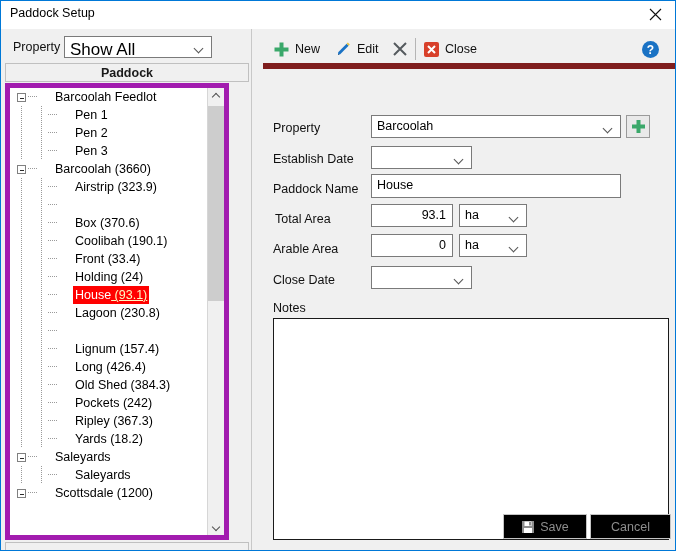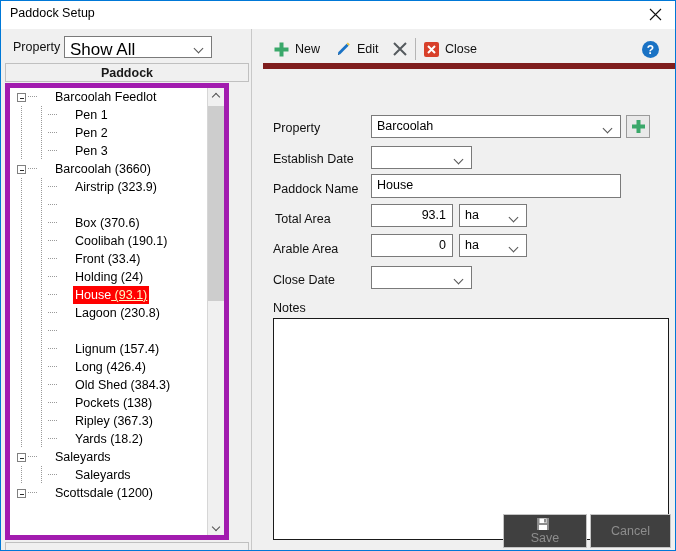--- a/index.html
+++ b/index.html
@@ -303,25 +303,25 @@
 
   #notes-label { left: 10px; top: 272px; }
   #notes-box {
     position: absolute; left: 10px; top: 289px;
     width: 396px; height: 222px;
     background: #ffffff; border: 1px solid #1a1a1a;
   }
 
   .dlg-btn {
     position: absolute; top: 485px;
-    height: 34px;
-    background: #404040;
+    height: 25px;
+    background: #000000;
     border: 1px solid #c4c4c4;
     display: flex; align-items: center; justify-content: center;
-    font-size: 12.5px; color: #8d8d8d; flex-direction: column;
+    font-size: 12.5px; color: #8d8d8d;
   }
   #btn-save   { left: 240px; width: 84px; }
   #btn-cancel { left: 327px; width: 81px; }
   #save-ico { margin-right: 5px; line-height: 0; }
 </style>
 </head>
 <body>
 
 <div id="window">
 
@@ -443,21 +443,21 @@
           <div class="tree-row child">
             <span class="vline"></span>
             <span class="vline2"></span>
             <span class="hstub2"></span>
             <span class="tree-label">Old Shed<span class="tree-num"> (384.3)</span></span>
           </div>
           <div class="tree-row child">
             <span class="vline"></span>
             <span class="vline2"></span>
             <span class="hstub2"></span>
-            <span class="tree-label">Pockets<span class="tree-num"> (138)</span></span>
+            <span class="tree-label">Pockets<span class="tree-num"> (242)</span></span>
           </div>
           <div class="tree-row child">
             <span class="vline"></span>
             <span class="vline2"></span>
             <span class="hstub2"></span>
             <span class="tree-label">Ripley<span class="tree-num"> (367.3)</span></span>
           </div>
           <div class="tree-row child">
             <span class="vline"></span>
             <span class="vline2"></span>

